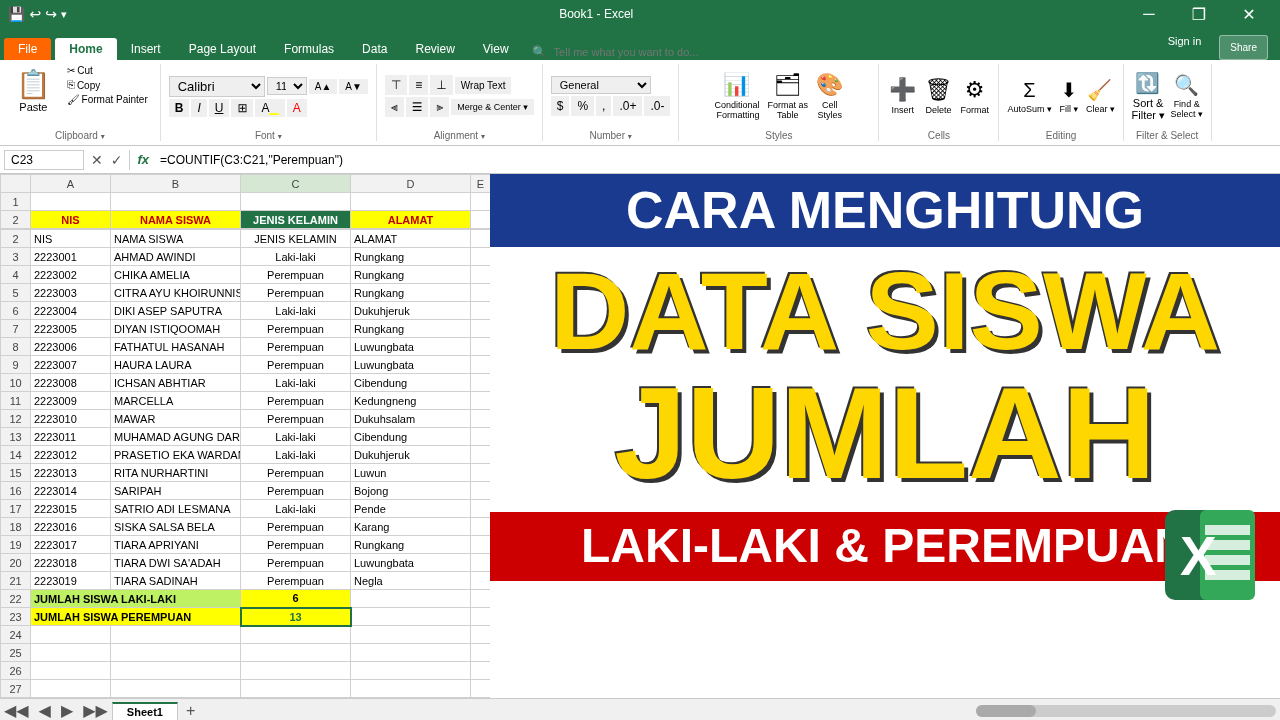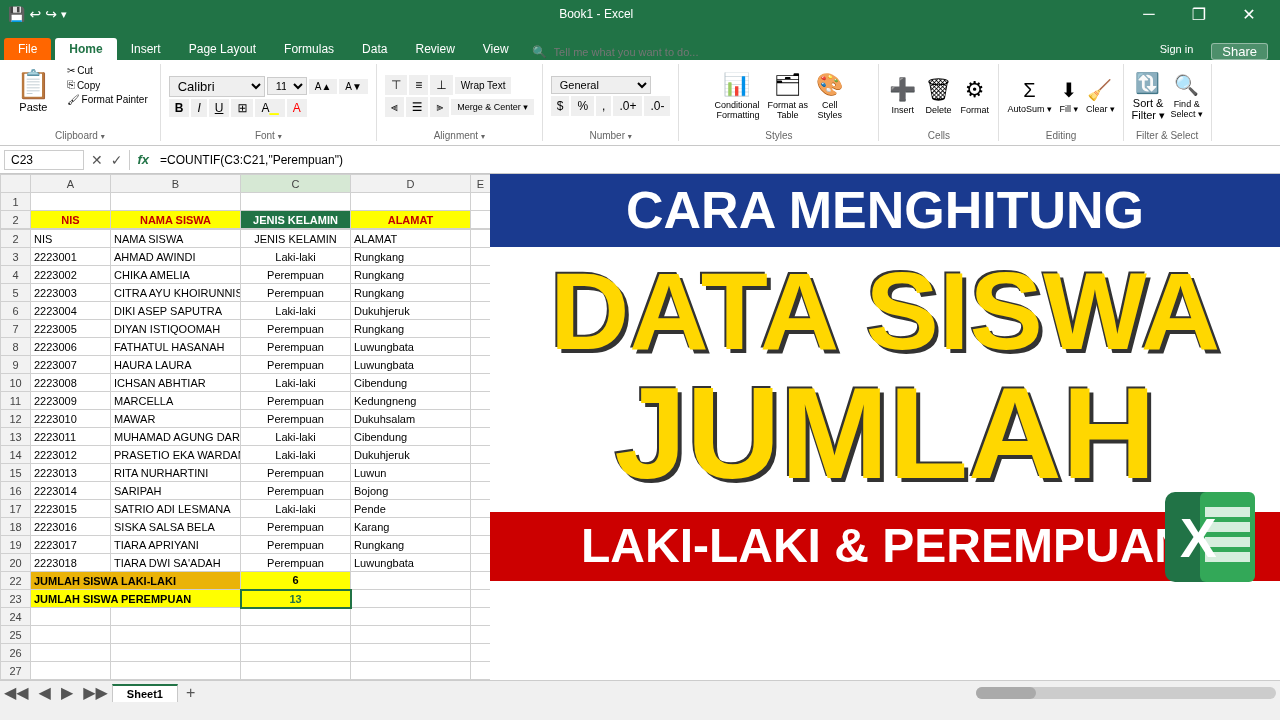--- a/index.html
+++ b/index.html
@@ -230,21 +230,21 @@
     <div class="ribbon-tab">Formulas</div>
     <div class="ribbon-tab">Data</div>
     <div class="ribbon-tab">Review</div>
     <div class="ribbon-tab">View</div>
     <div style="flex:1; display:flex; align-items:center; padding:0 10px;">
       <span style="color:rgba(255,255,255,0.6); font-size:12px;">🔍</span>
       <input type="text" style="background: transparent; border: none; color: rgba(255, 255, 255, 0.8); font-size: 11px; outline: none; padding: 2px 6px; width: 200px;" placeholder="Tell me what you want to do...">
     </div>
     <div style="display:flex; align-items:flex-start; gap:18px; padding-right:8px;">
       <span style="color:white; font-size:11px; cursor:pointer;">Sign in</span>
-      <button style="background:rgba(255,255,255,0.2); color:white; border:1px solid rgba(255,255,255,0.4); padding:0 10px; border-radius:3px; font-size:13px; cursor:pointer;">Share</button>
+      <button style="background:rgba(255,255,255,0.2); color:white; border:1px solid rgba(255,255,255,0.4); padding:6px 10px; border-radius:3px; font-size:10px; cursor:pointer;">Share</button>
     </div>
   </div>
 </div>
 
 <div id="ribbon-content">
 
   <div class="ribbon-group clipboard-group">
     <div class="ribbon-group-content">
       <div class="paste-btn">
         <span class="paste-icon">📋</span>
@@ -613,22 +613,30 @@
             </tr>
             <tr>
               <td class="row-header col-header">20</td>
               <td class="cell">2223018</td>
               <td class="cell">TIARA DWI SA'ADAH</td>
               <td class="cell" style="text-align: center;">Perempuan</td>
               <td class="cell">Luwungbata</td>
               <td class="cell"></td>
             </tr>
             <tr>
+              <td class="row-header col-header">21</td>
+              <td class="cell">2223019</td>
+              <td class="cell">TIARA SADINAH</td>
+              <td class="cell" style="text-align: center;">Perempuan</td>
+              <td class="cell">Negla</td>
+              <td class="cell"></td>
+            </tr>
+            <tr>
               <td class="row-header col-header">22</td>
-              <td class="cell" colspan="2" style="background: #eab308; font-weight: bold; font-size: 11px;">JUMLAH SISWA LAKI-LAKI</td>
+              <td class="cell" colspan="2" style="background: #bef264; font-weight: bold; font-size: 11px;">JUMLAH SISWA LAKI-LAKI</td>
               <td class="cell" style="background: rgb(255, 255, 0); font-weight: bold; text-align: center;">6</td>
               <td class="cell"></td>
               <td class="cell"></td>
             </tr>
             <tr>
               <td class="row-header col-header">23</td>
               <td class="cell" colspan="2" style="background: rgb(255, 255, 0); font-weight: bold; font-size: 11px;">JUMLAH SISWA PEREMPUAN</td>
               <td class="cell selected-border" style="background: rgb(255, 255, 0); font-weight: bold; text-align: center; color: rgb(33, 115, 70);">13</td>
               <td class="cell"></td>
               <td class="cell"></td>

